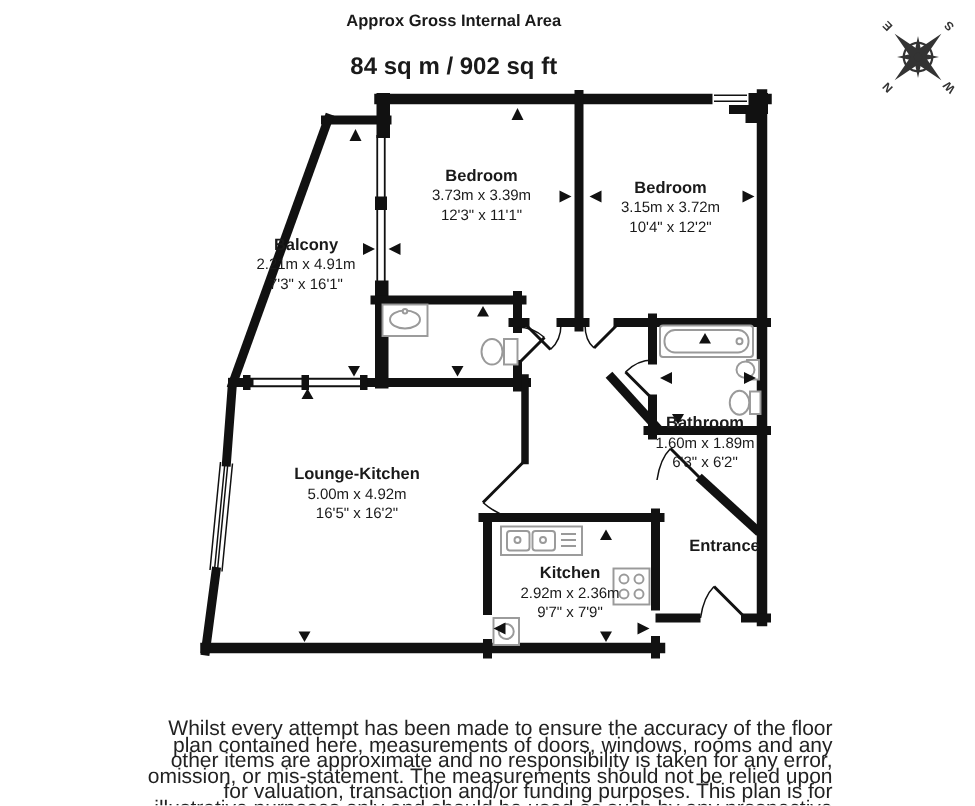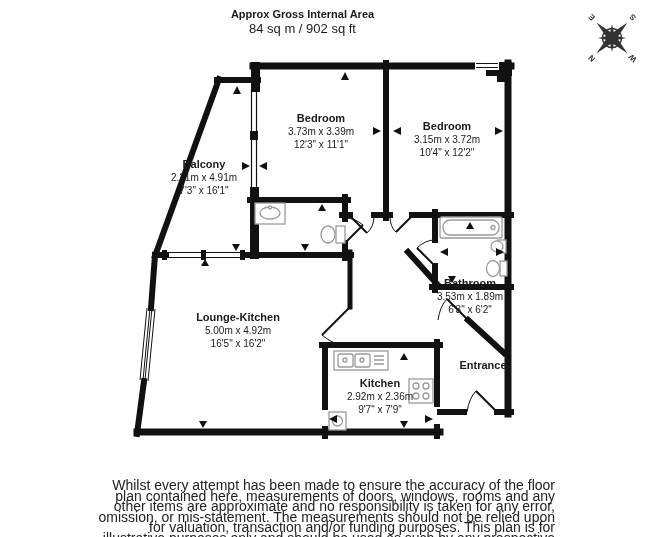--- a/index.html
+++ b/index.html
@@ -1,21 +1,21 @@
 <!DOCTYPE html>
 <html><head>
 <meta charset="utf-8">
 <style>
   html,body{margin:0;padding:0;background:#fff;}
   #page{position:relative;width:650px;height:537px;background:#ffffff;overflow:hidden;
         font-family:"Liberation Sans", sans-serif;color:#1a1a1a;}
   #plan-svg{position:absolute;left:0;top:0;}
   .title-block{position:absolute;left:0;top:8px;width:605px;text-align:center;}
   .title-line1{font-size:11px;font-weight:bold;}
-  .title-line2{font-size:13px;font-weight:normal;margin-top:1px;}
+  .title-line2{font-size:16px;font-weight:bold;margin-top:16px;}
   .room-label{position:absolute;transform:translate(-50%,-50%);text-align:center;white-space:nowrap;}
   .rname{font-size:11px;font-weight:bold;line-height:13px;}
   .rdim{font-size:10px;line-height:13px;}
   .disclaimer{position:absolute;left:95px;top:480px;width:460px;text-align:right;
               font-size:14px;line-height:10.5px;color:#222;}
 </style>
 </head>
 <body>
 
 <div id="page">
@@ -214,21 +214,21 @@
     <div class="rdim">3.15m x 3.72m</div>
     <div class="rdim">10'4" x 12'2"</div>
   </div>
   <div class="room-label" style="left:204px;top:177px;">
     <div class="rname">Balcony</div>
     <div class="rdim">2.21m x 4.91m</div>
     <div class="rdim">7'3" x 16'1"</div>
   </div>
   <div class="room-label" style="left:470px;top:252px;margin-top:44px;">
     <div class="rname">Bathroom</div>
-    <div class="rdim">3.53m x 1.89m</div>
+    <div class="rdim">1.60m x 1.89m</div>
     <div class="rdim">6'3" x 6'2"</div>
   </div>
   <div class="room-label" style="left:238px;top:330px;">
     <div class="rname">Lounge-Kitchen</div>
     <div class="rdim">5.00m x 4.92m</div>
     <div class="rdim">16'5" x 16'2"</div>
   </div>
   <div class="room-label" style="left:380px;top:396px;">
     <div class="rname">Kitchen</div>
     <div class="rdim">2.92m x 2.36m</div>

